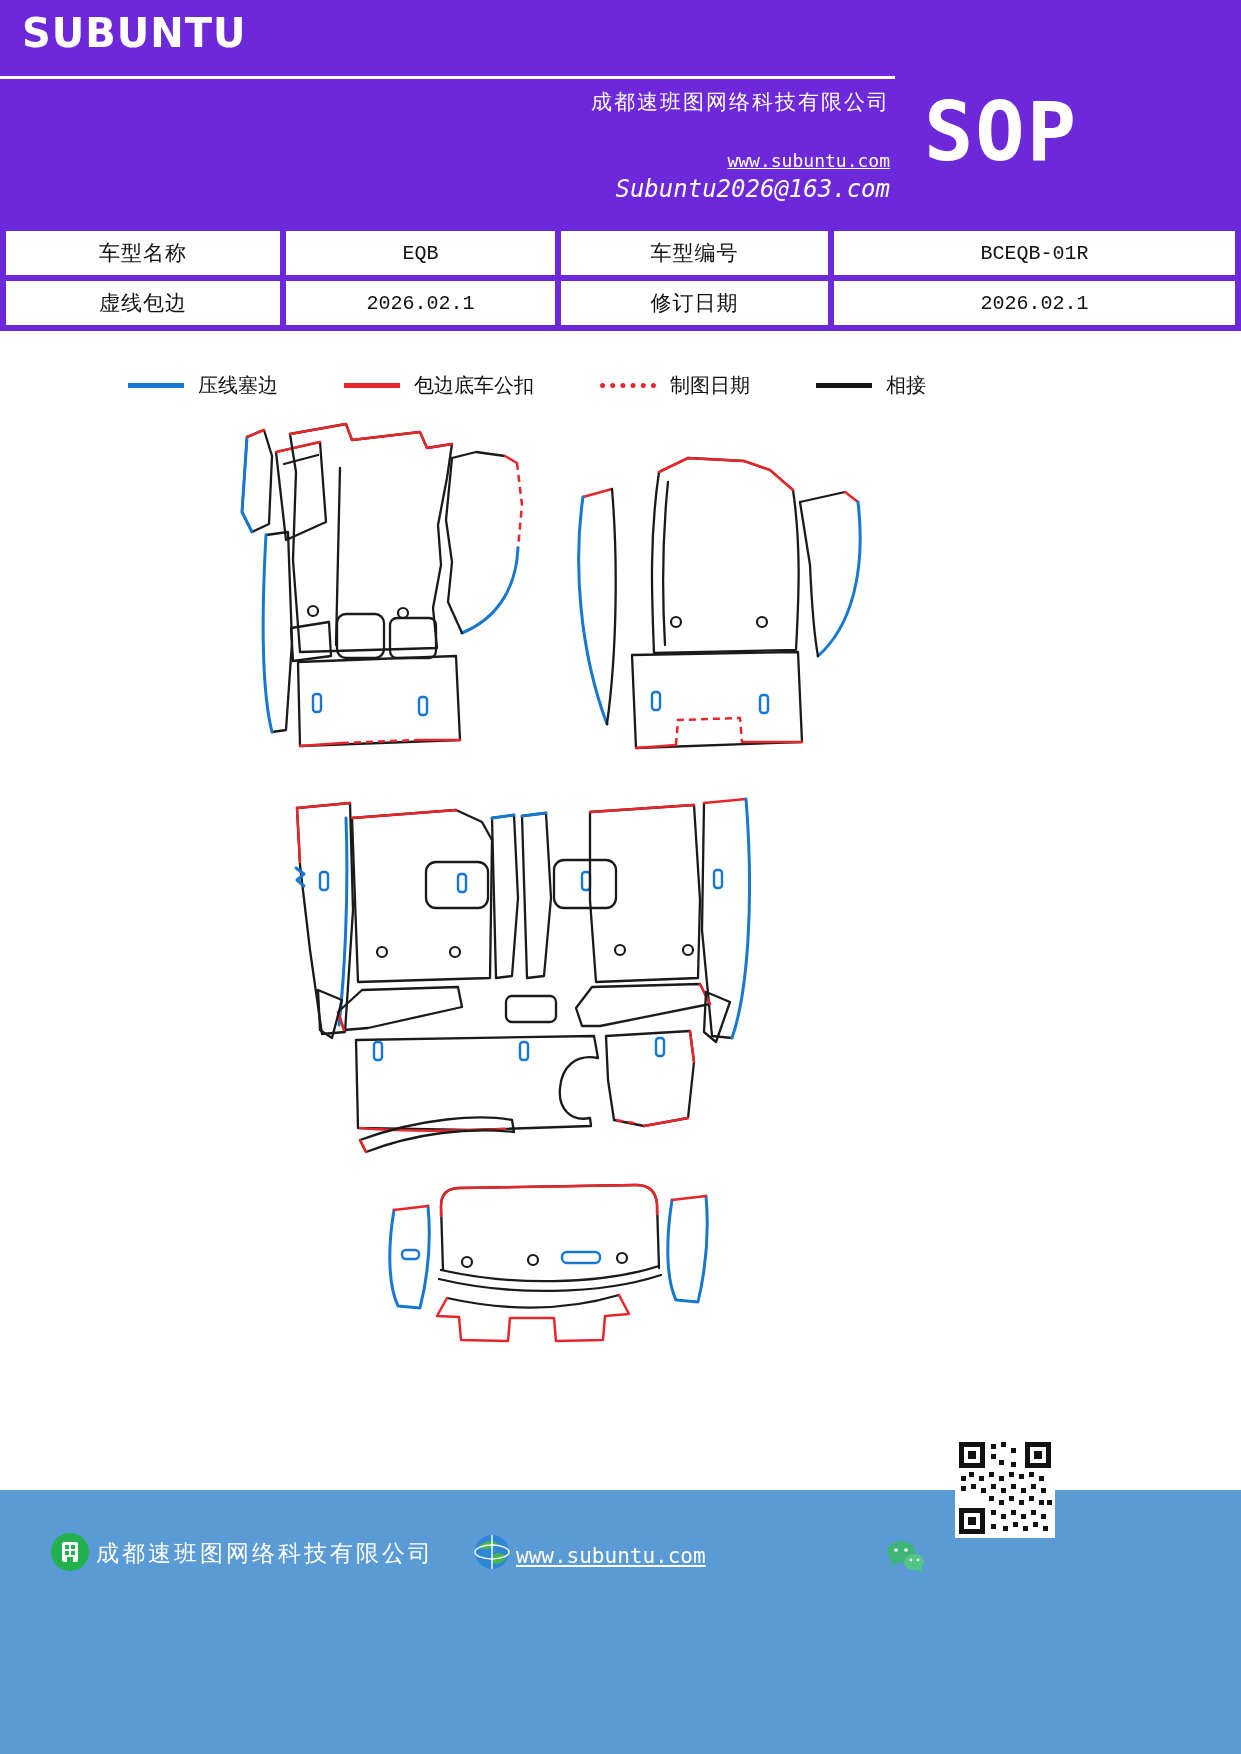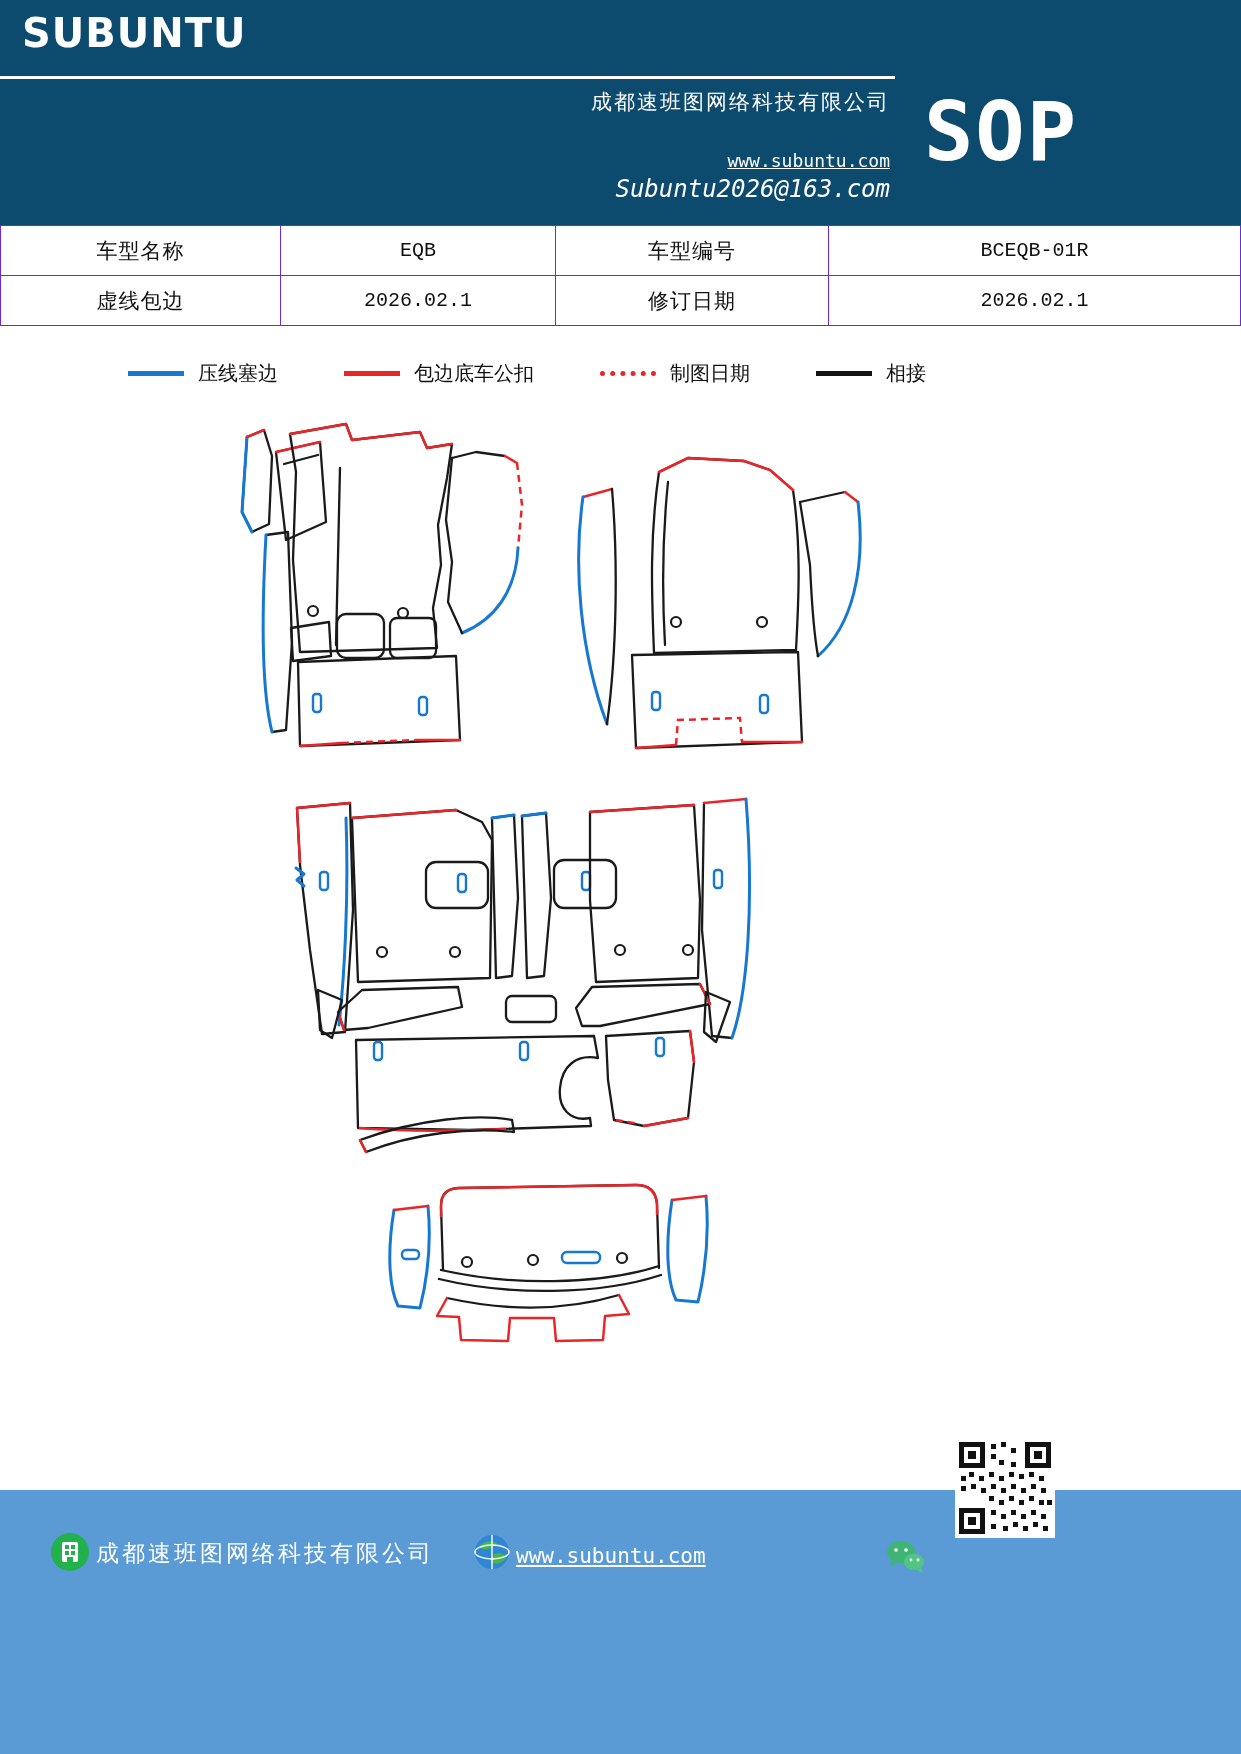--- a/index.html
+++ b/index.html
@@ -1,45 +1,45 @@
 <!DOCTYPE html>
 <html><head>
 <meta charset="utf-8">
 <style>
   * { margin:0; padding:0; box-sizing:border-box; }
   body { background:#ffffff; font-family:"Liberation Sans", sans-serif; }
   .page { position:relative; width:1241px; height:1754px; background:#ffffff; overflow:hidden; }
 
   
-  .header { position:absolute; top:0; left:0; width:1241px; height:225px; background:#0c4a6e; }
+  .header { position:absolute; top:0; left:0; width:1241px; height:225px; background:#6d28d9; }
   .logo { position:absolute; top:10px; left:22px; color:#fff; font-size:40px; font-weight:800;
           letter-spacing:1px; font-family:"DejaVu Sans", sans-serif; }
   .header-rule { position:absolute; top:76px; left:0; width:895px; height:3px; background:#fff; }
   .doc-title { position:absolute; top:130px; left:30px; color:#fff; font-size:31px; font-weight:700;
                font-family:"Liberation Serif", serif; letter-spacing:2px; }
   .header-info { position:absolute; top:88px; right:351px; text-align:right; color:#fff; }
   .header-company { font-size:21px; font-family:"Liberation Serif", serif; letter-spacing:2px; }
   .header-website { display:inline-block; margin-top:34px; font-size:18px; color:#fff;
                     text-decoration:underline; font-family:"DejaVu Sans Mono", monospace; }
   .header-email { margin-top:4px; font-size:24px; font-family:"DejaVu Sans Mono", monospace;font-style:italic; }
   .sop { position:absolute; top:44px; right:163px; color:#fff; font-size:82px; font-weight:700;
          font-family:"DejaVu Sans Mono", monospace; letter-spacing:2px;margin-top:40px; }
 
   
   .info-table { position:absolute; top:225px; left:0; width:1241px; border-collapse:collapse;
                 background:#fff; table-layout:fixed; }
-  .info-table td { border:1px solid #6d28d9; height:50px; text-align:center; vertical-align:middle;
+  .info-table td { border:6px solid #6d28d9; height:50px; text-align:center; vertical-align:middle;
                    color:#111; }
   .info-table td.lbl { font-size:21px; font-family:"Liberation Serif", serif; letter-spacing:1px; }
   .info-table td.val { font-size:20px; font-family:Liberation Mono, monospace; }
 
   
   .legend { position:absolute; top:360px; left:0; width:1241px; display:flex; align-items:center;
             padding-left:128px; column-gap:66px; }
-  .legend-item { display:flex; align-items:center; gap:14px; }
+  .legend-item { display:flex; align-items:center; gap:14px;margin-top:12px; }
   .legend-label { font-size:20px; color:#111; font-family:"Liberation Serif", serif; }
   .swatch { width:56px; height:5px; display:inline-block; }
   .swatch-blue  { background:#1778d2; }
   .swatch-red   { background:#e8262a; }
   .swatch-black { background:#151515; }
   .swatch-dotted{ height:0; border-top:5px dotted #e8262a; background:transparent; }
 
   
   .drawing { position:absolute; top:0; left:0; width:1241px; height:1754px; pointer-events:none; }
   .k  { fill:none; stroke:#1a1a1a; stroke-width:2.3; stroke-linejoin:round; stroke-linecap:round; }

